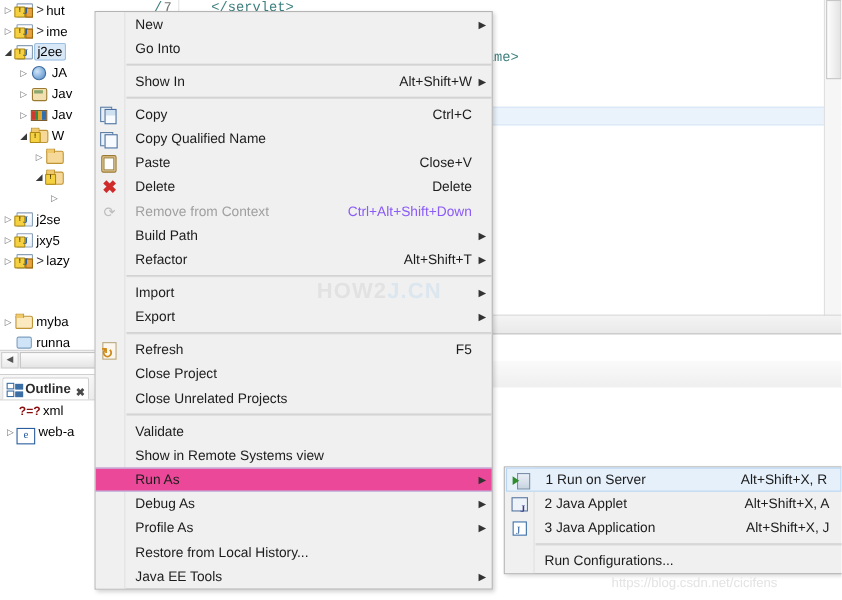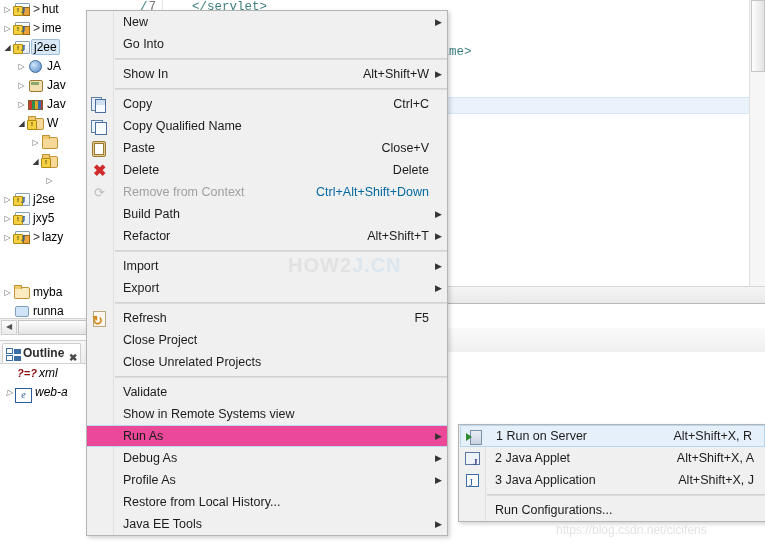--- a/index.html
+++ b/index.html
@@ -211,21 +211,20 @@
   #outline-tabbar .closex {
     position: absolute; right: 3px; top: 4px;
     font-size: 10px; color: #4a4a4a;
   }
   .outline-row {
     height: 19px; line-height: 19px;
     white-space: nowrap;
     padding-left: 4px;
     font-size: 12px;
     color: #000;
-    font-style: italic;
   }
   .oico-xml {
     display: inline-block; width: 24px;
     color: #8a0b0b; font-weight: bold; font-size: 11px;
     text-align: center;
   }
   .oico-e {
     display: inline-block; width: 15px; height: 13px;
     border: 1px solid #2a5d9e; color: #2a5d9e;
     font-size: 10px; text-align: center; line-height: 12px;
@@ -381,21 +380,21 @@
   .mi.hl {
     background: #ec4899;
     border-top: 1px solid #b8d6f0;
     border-bottom: 1px solid #b8d6f0;
     height: 20px; line-height: 20px;
   }
   .mi .accel {
     position: absolute; right: 18px; top: 0;
     color: #1c1c1c;
   }
-  .mi.disabled .accel { color: #0369a1; }
+  .mi.disabled .accel { color: #8b5cf6; }
   .mi .sub-arrow {
     position: absolute; right: 5px; top: 0;
     font-size: 9px; color: #333;
   }
   .mi .micon {
     position: absolute; left: 4px; top: 3px;
     width: 17px; height: 16px;
   }
   .msep {
     height: 1px;

